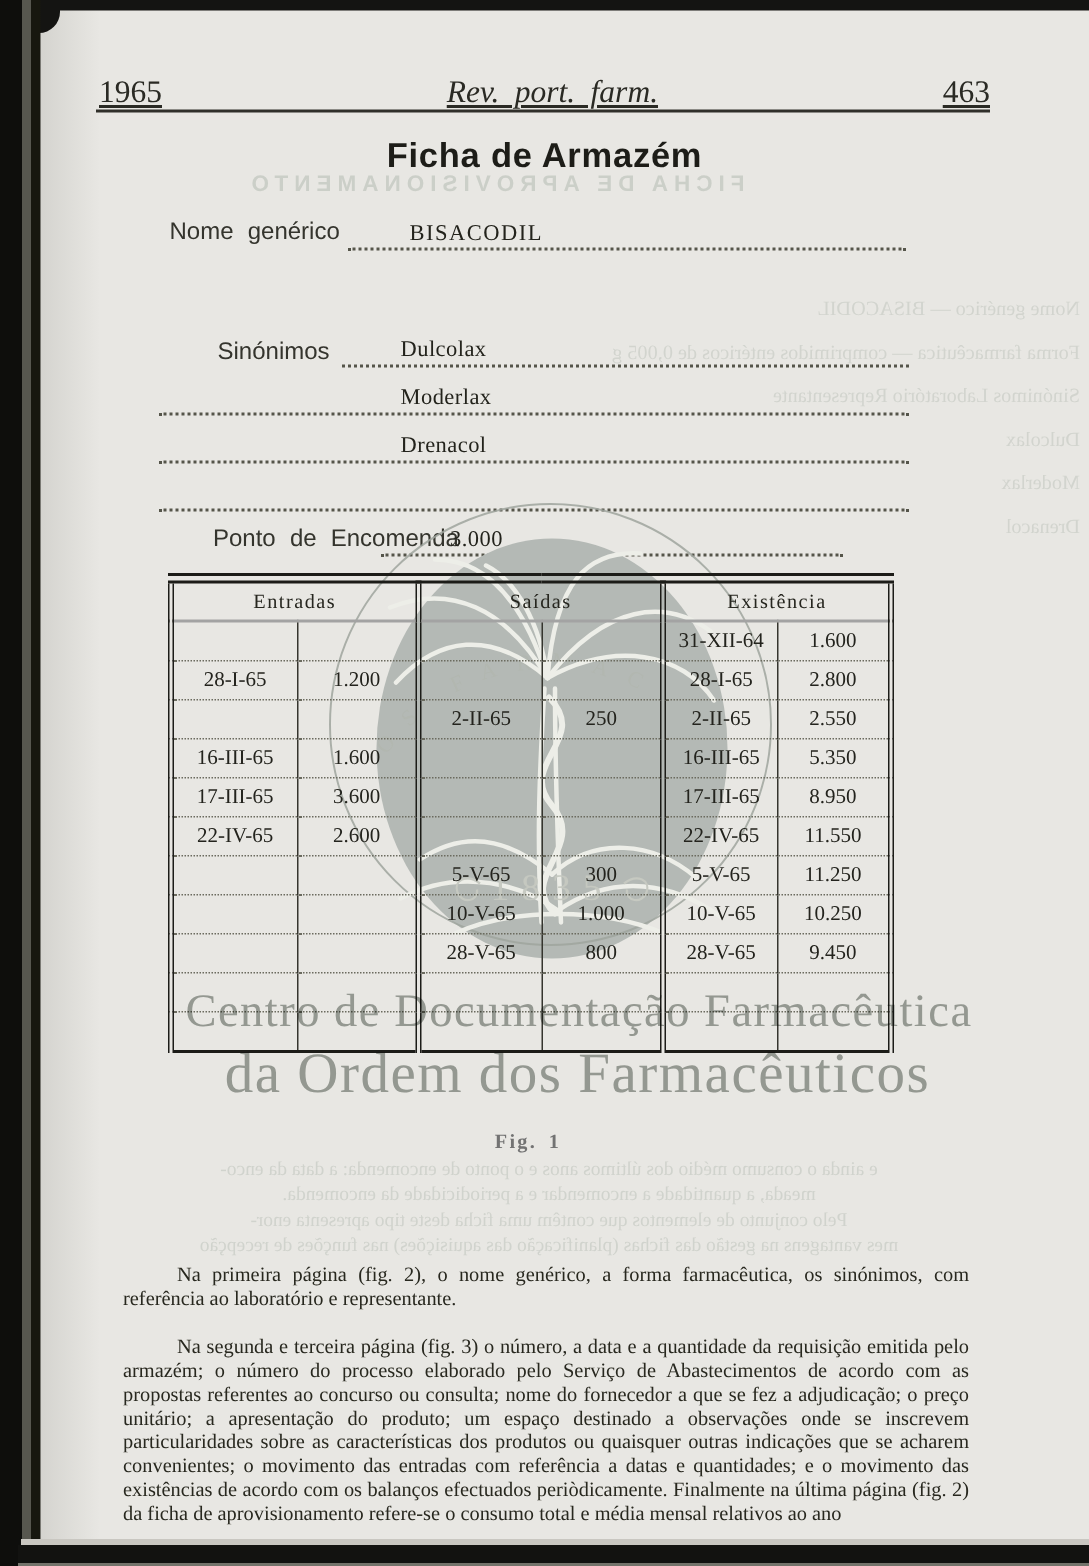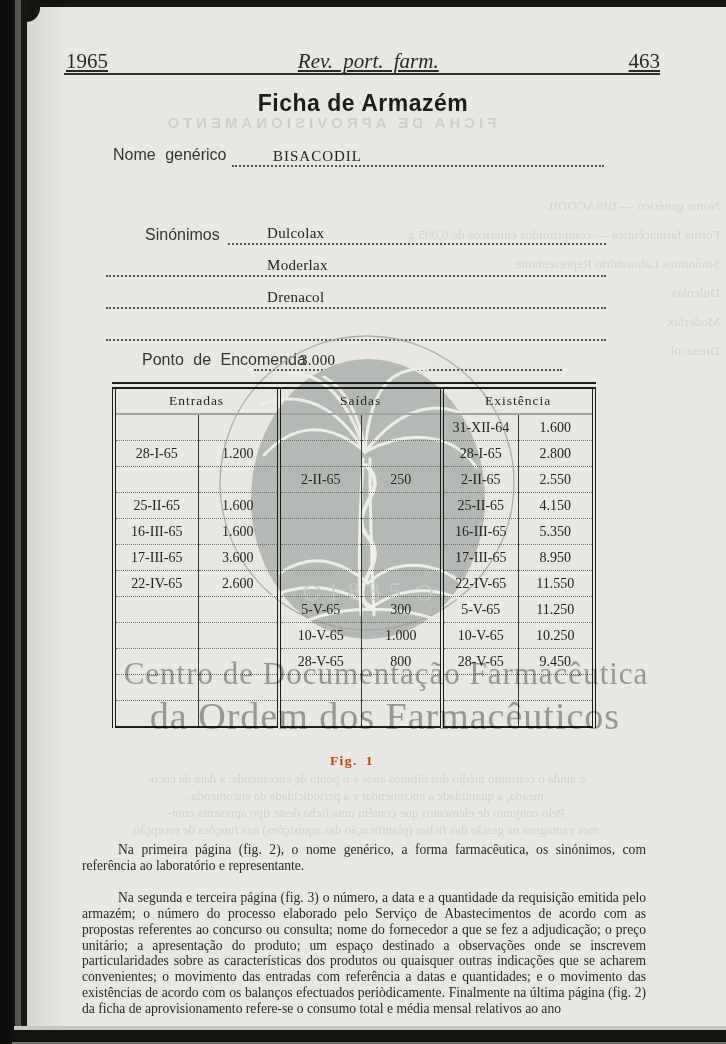--- a/index.html
+++ b/index.html
@@ -58,21 +58,21 @@
     border-right:4px double #1c1c18;}
 
   
   .stamp{z-index:6;text-align:center;color:#a3a8a3;mix-blend-mode:multiply;
     white-space:nowrap;letter-spacing:1px;}
   .stamp-1{top:656px;left:56px;width:660px;font-size:31px;}
   .stamp-2{top:694px;left:40px;width:690px;font-size:38px;}
 
   
   .fig-caption{top:753px;left:112px;width:480px;text-align:center;font-weight:700;
-    font-size:13.5px;letter-spacing:1.5px;word-spacing:3px;color:#c2410c;}
+    font-size:13.5px;letter-spacing:1.5px;word-spacing:3px;color:#737373;}
   .article{top:826px;left:66px;width:596px;font-size:13.6px;line-height:15.9px;
     text-align:justify;color:#28281f;z-index:4;}
   .article p{margin:16px;text-indent:36px;}
 
   
   .bleed{color:#c7cbc4;transform:scaleX(-1);filter:blur(.4px);z-index:0;}
   .bleed-title{top:114px;left:150px;width:360px;text-align:center;opacity:.85;
     font-family:"Liberation Sans","DejaVu Sans",sans-serif;font-weight:700;
     font-size:15px;letter-spacing:4px;white-space:nowrap;}
   .bleed-right{top:198px;left:390px;width:330px;opacity:.65;font-size:13.5px;}
@@ -196,28 +196,20 @@
       </tr>
       <tr>
         <td></td>
         <td></td>
         <td>2-II-65</td>
         <td>250</td>
         <td>2-II-65</td>
         <td>2.550</td>
       </tr>
       <tr>
-        <td>25-II-65</td>
-        <td>1.600</td>
-        <td></td>
-        <td></td>
-        <td>25-II-65</td>
-        <td>4.150</td>
-      </tr>
-      <tr>
         <td>16-III-65</td>
         <td>1.600</td>
         <td></td>
         <td></td>
         <td>16-III-65</td>
         <td>5.350</td>
       </tr>
       <tr>
         <td>17-III-65</td>
         <td>3.600</td>

